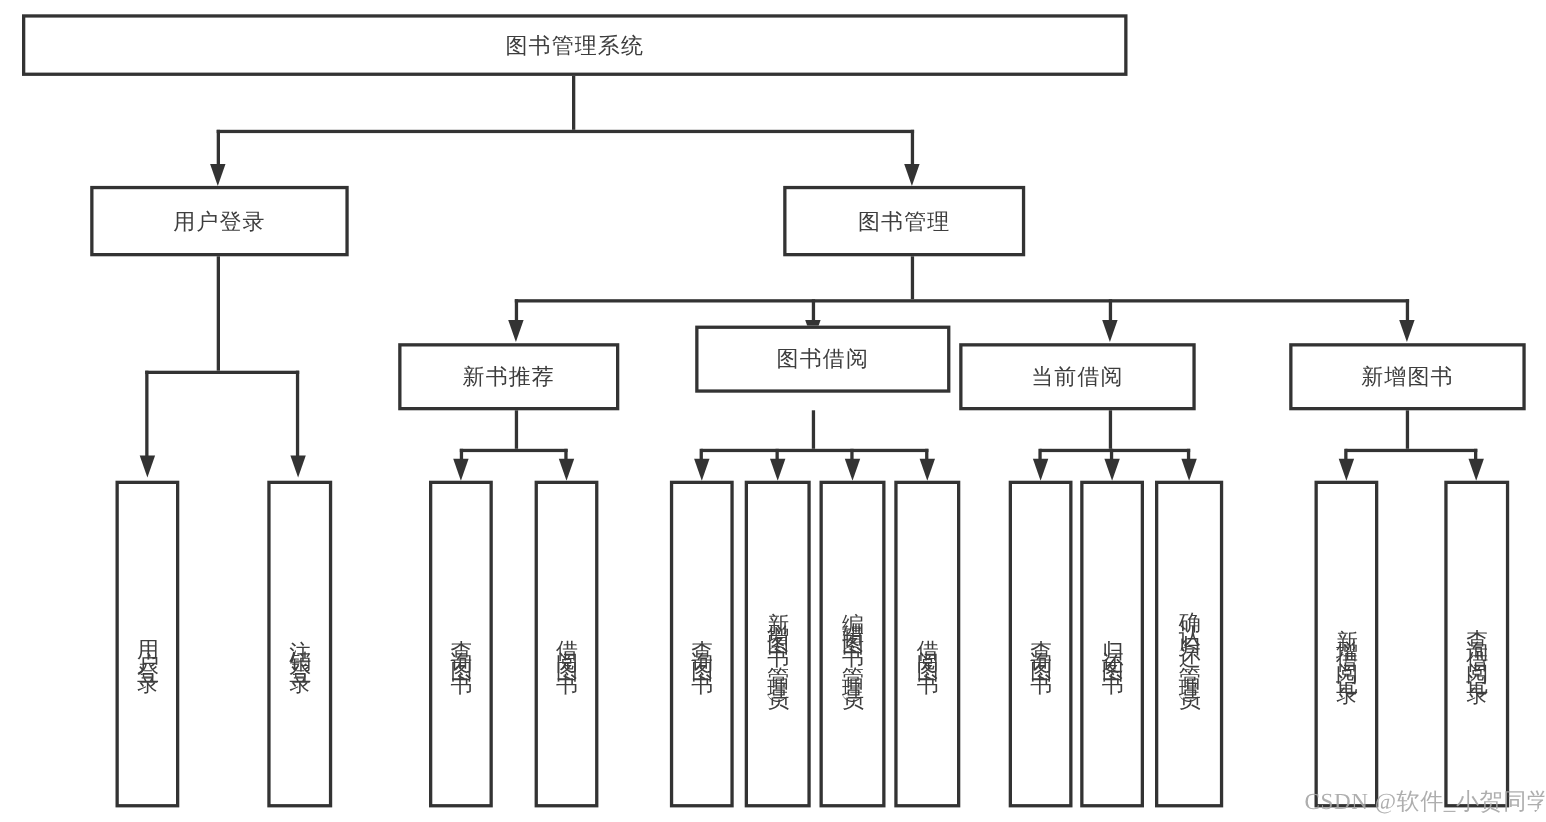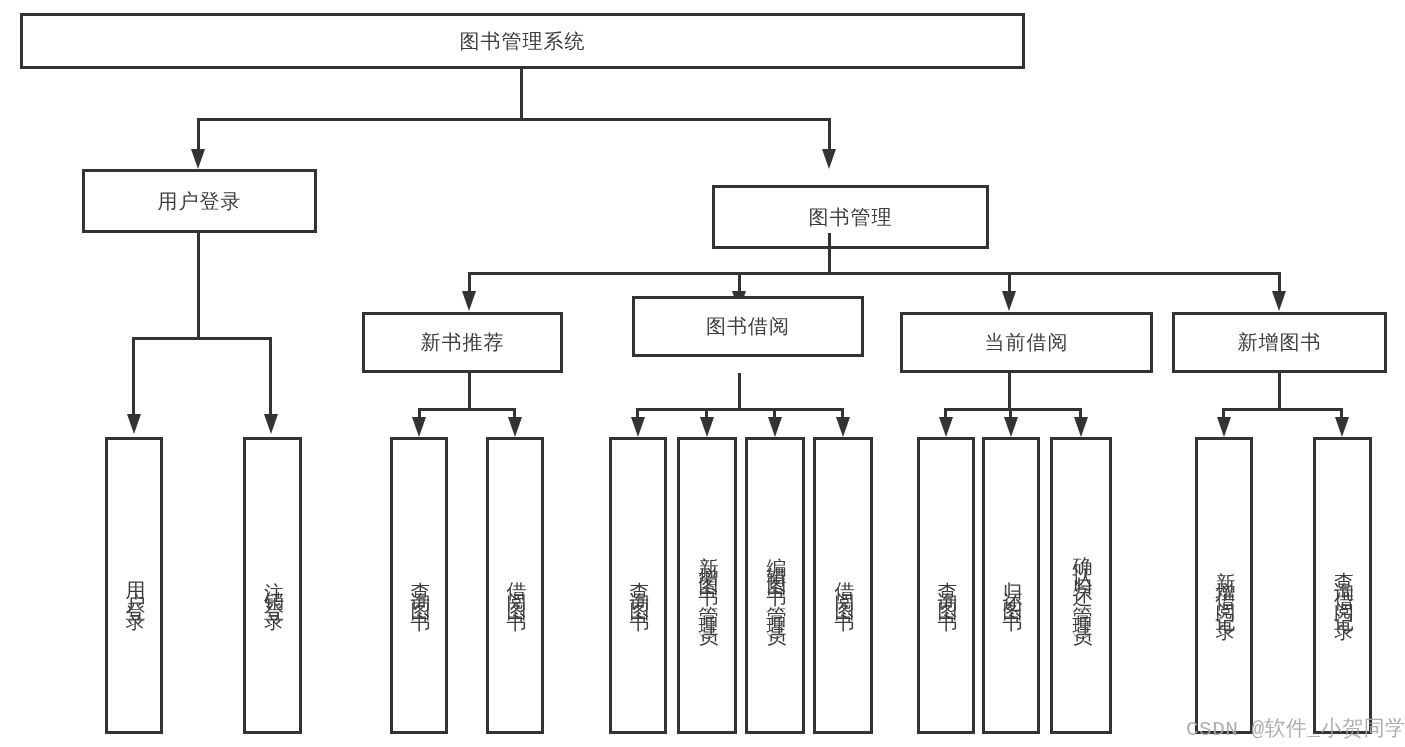--- a/index.html
+++ b/index.html
@@ -4,21 +4,21 @@
 <style>
   :root{
     --line:#333333;
     --text:#3d3d3d;
     --bg:#ffffff;
     --wm:#a6a6a6;
   }
   html,body{margin:0;padding:0;background:var(--bg);}
   .stage{
     position:relative;width:1405px;height:747px;background:var(--bg);
-    font-family:Liberation Mono, monospace;
+    font-family:Liberation Serif, serif;
     overflow:hidden;
     border-radius:30px;
   }
   .box{
     position:absolute;box-sizing:border-box;border:3px solid var(--line);
     background:var(--bg);color:var(--text);
     display:flex;align-items:center;justify-content:center;
   }
   .hbox{font-size:20px;letter-spacing:1px;}
   .vbox{
@@ -46,21 +46,21 @@
   <div class="box hbox" style="left:20px;top:13px;width:1005px;height:56px">图书管理系统</div>
 
   <div class="vline" style="left:520px;top:69px;height:49px"></div>
   <div class="hline" style="left:197px;top:118px;width:634px"></div>
   <div class="vline" style="left:197px;top:118px;height:32px"></div>
   <div class="arrow" style="left:191px;top:149px"></div>
   <div class="vline" style="left:828px;top:118px;height:32px"></div>
   <div class="arrow" style="left:822px;top:149px"></div>
 
   <div class="box hbox" style="left:82px;top:169px;width:235px;height:64px">用户登录</div>
-  <div class="box hbox" style="left:712px;top:185px;width:277px;height:64px">图书管理</div>
+  <div class="box hbox" style="left:712px;top:169px;width:220px;height:64px">图书管理</div>
 
   <div class="vline" style="left:197px;top:233px;height:104px"></div>
   <div class="hline" style="left:132px;top:337px;width:140px"></div>
   <div class="vline" style="left:132px;top:337px;height:78px"></div>
   <div class="arrow" style="left:127px;top:414px"></div>
   <div class="vline" style="left:269px;top:337px;height:78px"></div>
   <div class="arrow" style="left:264px;top:414px"></div>
 
   <div class="vline" style="left:828px;top:233px;height:39px"></div>
   <div class="hline" style="left:468px;top:272px;width:813px"></div>
@@ -68,21 +68,21 @@
   <div class="arrow" style="left:462px;top:291px"></div>
   <div class="vline" style="left:738px;top:272px;height:19px"></div>
   <div class="arrow" style="left:732px;top:291px"></div>
   <div class="vline" style="left:1008px;top:272px;height:19px"></div>
   <div class="arrow" style="left:1002px;top:291px"></div>
   <div class="vline" style="left:1278px;top:272px;height:19px"></div>
   <div class="arrow" style="left:1272px;top:291px"></div>
 
   <div class="box hbox" style="left:362px;top:312px;width:201px;height:61px">新书推荐</div>
   <div class="box hbox" style="left:632px;top:296px;width:232px;height:61px">图书借阅</div>
-  <div class="box hbox" style="left:900px;top:312px;width:253px;height:61px">当前借阅</div>
+  <div class="box hbox" style="left:872px;top:312px;width:215px;height:61px">当前借阅</div>
   <div class="box hbox" style="left:1172px;top:312px;width:215px;height:61px">新增图书</div>
 
   <div class="vline" style="left:468px;top:373px;height:35px"></div>
   <div class="vline" style="left:738px;top:373px;height:35px"></div>
   <div class="vline" style="left:1008px;top:373px;height:35px"></div>
   <div class="vline" style="left:1278px;top:373px;height:35px"></div>
 
   <div class="hline" style="left:418px;top:408px;width:98px"></div>
   <div class="hline" style="left:637px;top:408px;width:207px"></div>
   <div class="hline" style="left:945px;top:408px;width:137px"></div>

